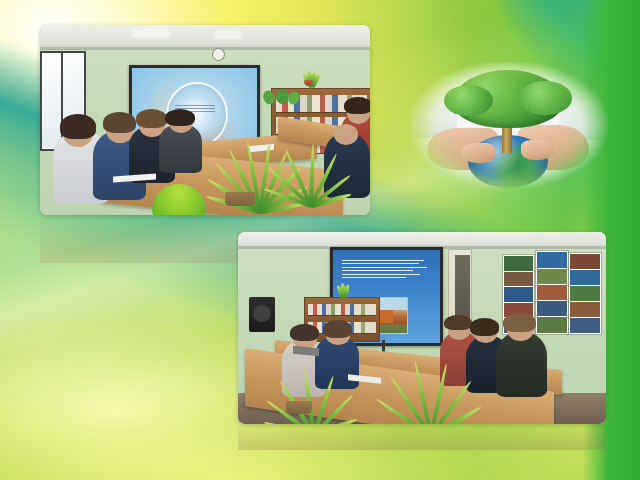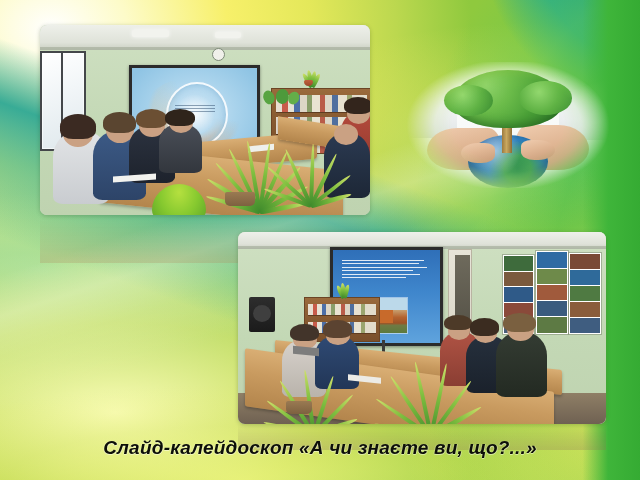--- a/index.html
+++ b/index.html
@@ -600,15 +600,14 @@
 
       </div>
       <div class="pot" style="left:13%; top:88%; width:26px; height:13px;"></div>
     </div>
   </div>
 
   <div class="photo-reflect" style="left:238px; top:424px; width:368px; height:26px;">
     <div style="position:absolute; left:0; top:-166px; width:368px; height:192px; background:linear-gradient(180deg,#c3d8b5 0%,#c99b60 62%,#6f6152 100%);"></div>
   </div>
 
-  <div class="caption" style="top:437px; font-size:19px; line-height:22px;">Слайд-калейдоскоп «А чи знаєте ви, що?...»</div>
 
 </div>
 
 </body></html>

